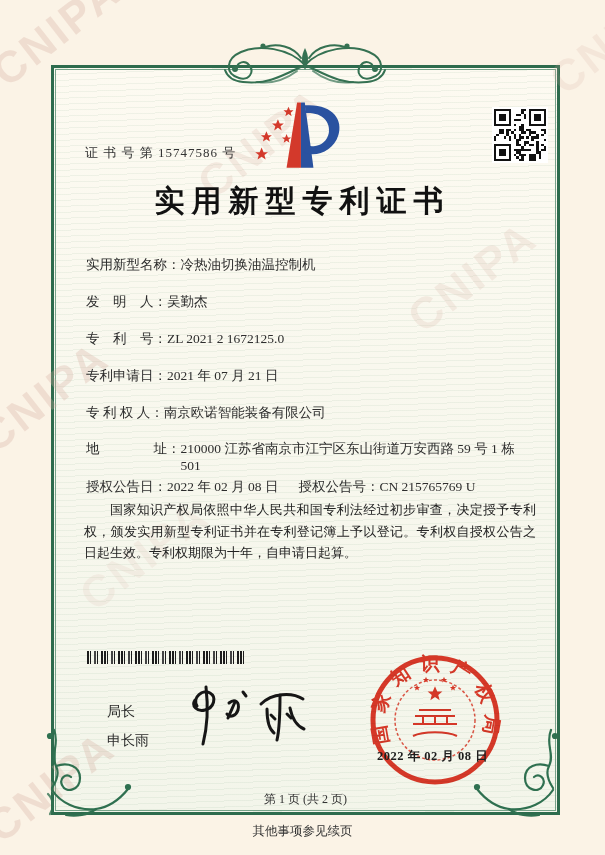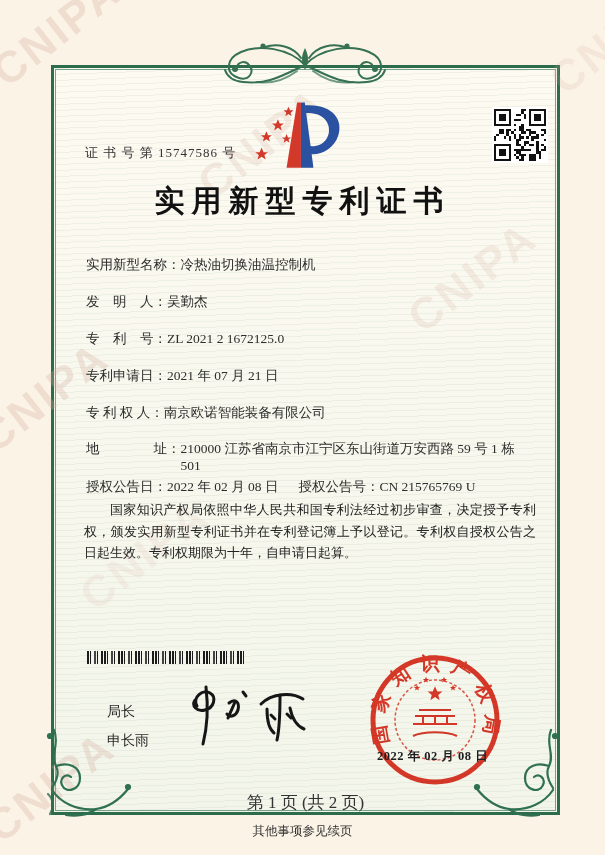--- a/index.html
+++ b/index.html
@@ -66,21 +66,21 @@
   .director{ position:absolute; left:88px; top:703px; z-index:3; font-size:14px; color:#2b2b2b;}
   .director div{ margin-bottom:11px;margin-left:19px; }
   .sig{ position:absolute; left:183px; top:682px; z-index:4; }
   .seal{ position:absolute; left:367px; top:652px; z-index:5; opacity:.93; mix-blend-mode:multiply;}
   .seal-date{
     position:absolute; left:377px; top:748px; z-index:6;
     font-size:12.5px; font-weight:600; color:#1d1d1d; white-space:nowrap; letter-spacing:.5px;
   }
   .pageno{
     position:absolute; left:51px; width:509px; top:791px; z-index:3;
-    text-align:center; font-size:17px; color:#333;
+    text-align:center; font-size:12px; color:#333;
   }
   .contnote{
     position:absolute; left:0; right:0; top:823px; z-index:3;
     text-align:center; font-size:12.5px; color:#333;
   }
 </style>
 </head>
 <body>
 
 <div id="page">

